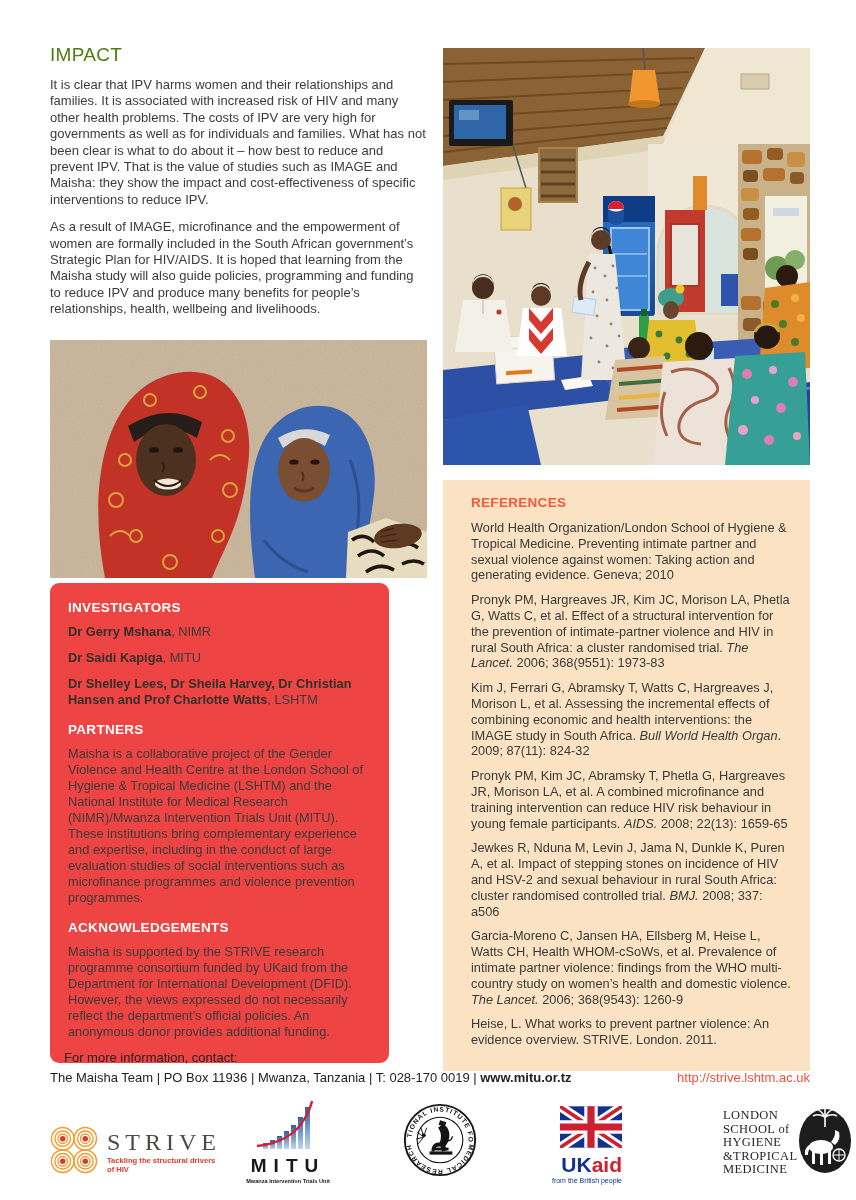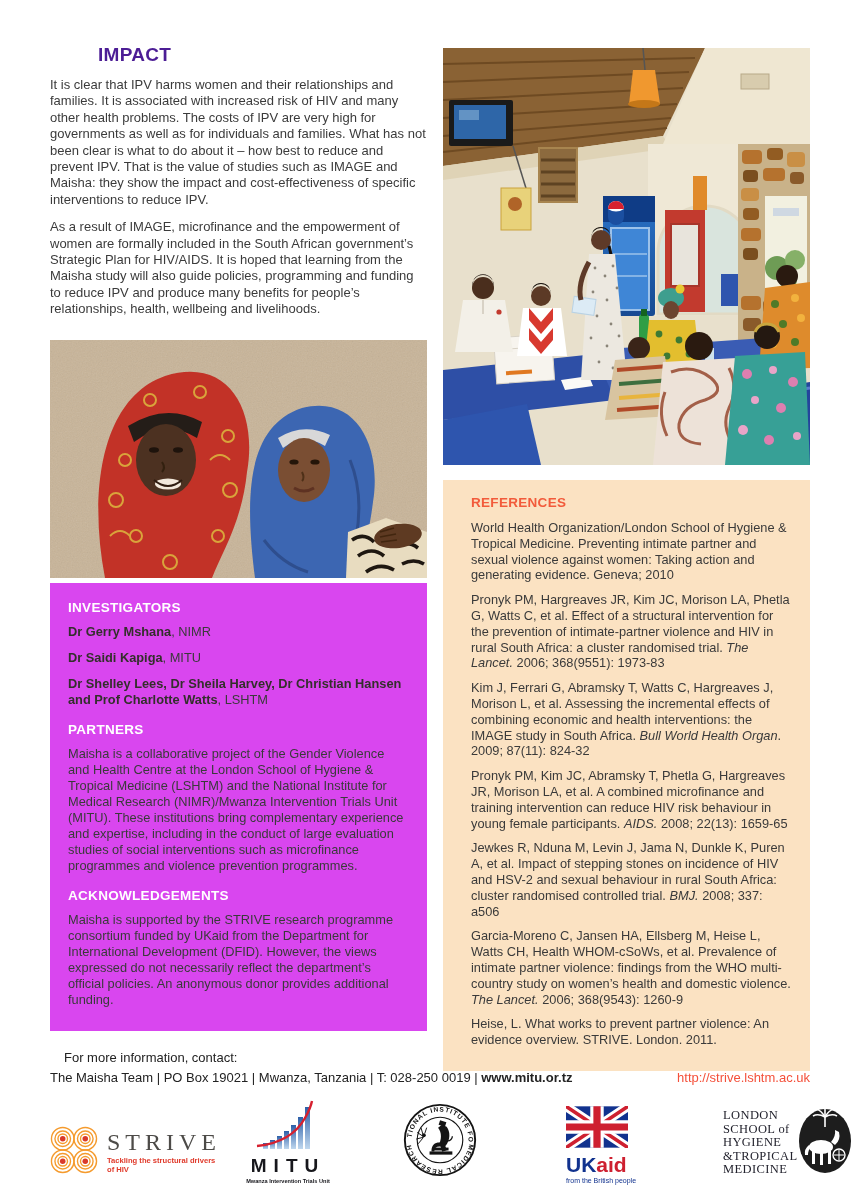--- a/index.html
+++ b/index.html
@@ -2,29 +2,29 @@
 <html><head>
 <meta charset="utf-8">
 <style>
   * { margin:0; padding:0; box-sizing:border-box; }
   html,body { background:#ffffff; }
   body { font-family:"Liberation Sans", sans-serif; color:#3b3b3b; }
   .page { position:relative; width:856px; height:1200px; margin:0 auto; background:#ffffff; overflow:hidden; }
 
   
   .impact { position:absolute; left:50px; top:44px; width:377px; }
-  .impact h1 { font-size:19px; font-weight:bold; color:#4c1d95; letter-spacing:.3px; margin-bottom:11px;margin-left:48px; }
+  .impact h1 { font-size:19px; font-weight:normal; color:#4d7c0f; letter-spacing:.3px; margin-bottom:11px; }
   .impact p { font-size:13px; line-height:16.4px; margin-bottom:11px; color:#3b3b3b; }
 
   .photo-left { position:absolute; left:50px; top:340px; width:377px; height:238px; overflow:hidden; }
   .photo-right { position:absolute; left:443px; top:48px; width:367px; height:417px; overflow:hidden; }
   .photo-left svg, .photo-right svg { display:block; }
 
-  .info-box { position:absolute; left:50px; top:583px; width:377px; min-height:445px;
-              background:#d946ef; padding:15px 18px 14px 18px; }
+  .info-box { position:absolute; left:50px; top:583px; width:339px; min-height:445px;
+              background:#ef4444; padding:15px 18px 14px 18px;border-radius:9px; }
   .info-box h2 { font-size:13.5px; font-weight:bold; color:#ffffff; letter-spacing:.3px; margin:14px 0 9px 0; }
   .info-box h2:first-child { margin-top:2px; }
   .info-box p { font-size:12.8px; line-height:16px; color:#3a3a3a; margin-bottom:9px; }
   .inv-item { margin-bottom:10px !important; }
   .inv-item strong { font-weight:bold; color:#332f2b; }
 
   .refs-box { position:absolute; left:443px; top:480px; width:367px; min-height:550px;
               background:#fbe2c2; padding:15px 17px 14px 28px; }
   .refs-box h2 { font-size:13.5px; font-weight:bold; color:#f25b3b; letter-spacing:.3px; margin-bottom:10px; }
   .ref-item { font-size:12.8px; line-height:15.8px; color:#3a3a3a; margin-bottom:9px; }
@@ -38,21 +38,21 @@
 
   
   .logo { position:absolute; }
   .logo-strive { left:48px; top:1124px; width:150px; display:flex; align-items:center; gap:7px; }
   .strive-text .word { font-family:"Liberation Serif", serif; font-size:24px; letter-spacing:5px; color:#4d4b48; line-height:24px; }
   .strive-text .tag  { font-size:7.6px; font-weight:bold; color:#e03a2b; margin-top:2px; }
   .logo-mitu { left:243px; top:1100px; width:90px; text-align:center; }
   .mitu-word { font-size:19px; font-weight:bold; letter-spacing:7px; color:#17171c; margin-top:1px; }
   .mitu-sub  { font-size:5.6px; font-weight:bold; color:#17171c; margin-top:1px; }
   .logo-nimr { left:402px; top:1101px; width:76px; height:78px; }
-  .logo-ukaid { left:566px; top:1106px; width:72px; text-align:left; }
+  .logo-ukaid { left:550px; top:1106px; width:72px; text-align:right; }
   .ukaid-word { font-size:21px; font-weight:bold; line-height:22px; margin-top:2px; }
   .ukaid-word .uk { color:#11328e; } .ukaid-word .aid { color:#ce2030; }
   .ukaid-sub { font-size:7px; color:#11328e; margin-top:1px; }
   .logo-lshtm { left:716px; top:1107px; width:140px; display:flex; gap:0; align-items:center;margin-left:7px; }
   .lshtm-text div { font-family:"Liberation Serif", serif; font-size:12.5px; line-height:13.5px; color:#23232e; letter-spacing:.4px; }
 </style>
 </head>
 <body>
 
 <div class="page">
@@ -328,21 +328,21 @@
         <p class="ref-item">Kim J, Ferrari G, Abramsky T, Watts C, Hargreaves J, Morison L, et al. Assessing the incremental effects of combining economic and health interventions: the IMAGE study in South Africa. <em>Bull World Health Organ</em>. 2009; 87(11): 824-32</p>
         <p class="ref-item">Pronyk PM, Kim JC, Abramsky T, Phetla G, Hargreaves JR, Morison LA, et al. A combined microfinance and training intervention can reduce HIV risk behaviour in young female participants. <em>AIDS.</em> 2008; 22(13): 1659-65</p>
         <p class="ref-item">Jewkes R, Nduna M, Levin J, Jama N, Dunkle K, Puren A, et al. Impact of stepping stones on incidence of HIV and HSV-2 and sexual behaviour in rural South Africa: cluster randomised controlled trial. <em>BMJ.</em> 2008; 337: a506</p>
         <p class="ref-item">Garcia-Moreno C, Jansen HA, Ellsberg M, Heise L, Watts CH, Health WHOM-cSoWs, et al. Prevalence of intimate partner violence: findings from the WHO multi-country study on women’s health and domestic violence. <em>The Lancet.</em> 2006; 368(9543): 1260-9</p>
         <p class="ref-item">Heise, L. What works to prevent partner violence: An evidence overview. STRIVE. London. 2011.</p>
       </div>
   </div>
 
   <div class="contact-intro">For more information, contact:</div>
   <div class="contact-line">
-    <span>The Maisha Team | PO Box 19021 | Mwanza, Tanzania | T: 028-250 0019 | </span><strong>www.mitu.or.tz</strong>
+    <span>The Maisha Team | PO Box 11936 | Mwanza, Tanzania | T: 028-170 0019 | </span><strong>www.mitu.or.tz</strong>
   </div>
   <a class="strive-url" href="#">http://strive.lshtm.ac.uk</a>
 
   <div class="logo logo-mitu">
     <span>
       <svg width="66" height="50" viewBox="0 0 66 50" xmlns="http://www.w3.org/2000/svg">
         <defs>
           <linearGradient id="mitubar" x1="0" y1="0" x2="0" y2="1">
             <stop offset="0" stop-color="#2c5fa8"></stop>
               <stop offset="1" stop-color="#bfd7ee"></stop>

